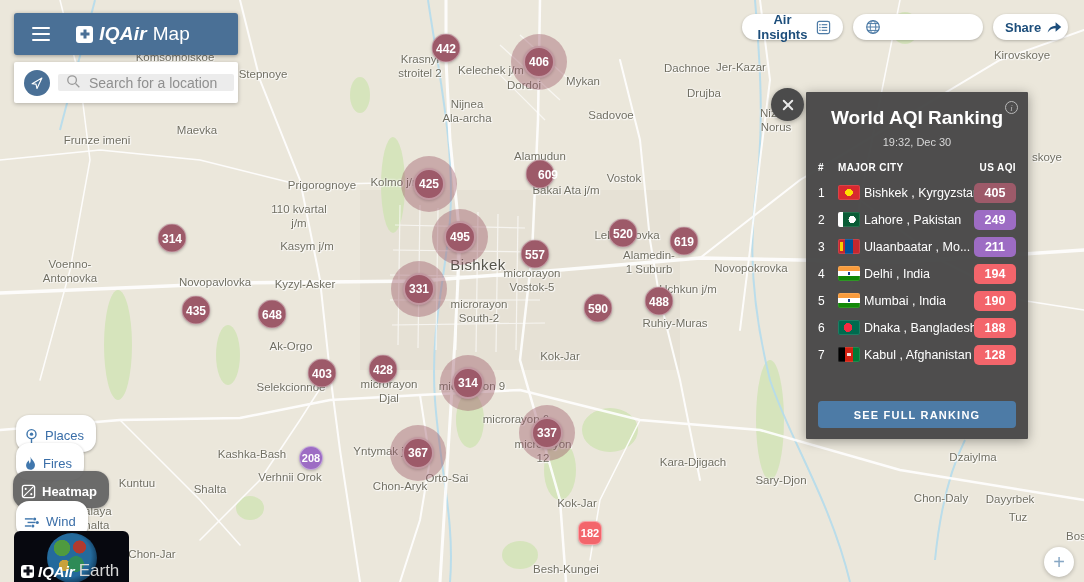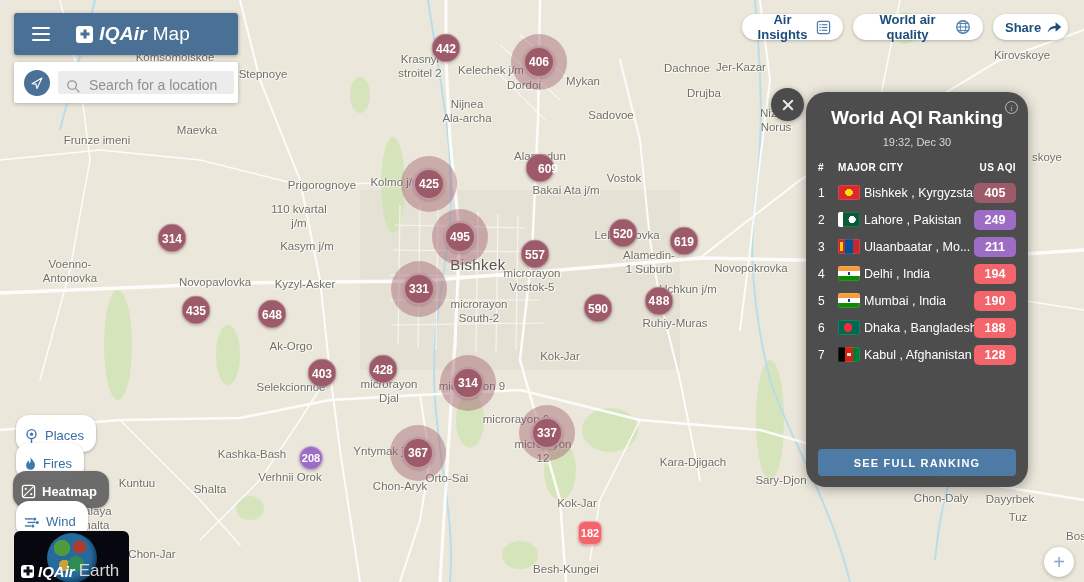--- a/index.html
+++ b/index.html
@@ -37,41 +37,41 @@
   .plussq::after{width:3px;height:9px;transform:translate(-50%,-50%);}
   .plussq.dark::before,.plussq.dark::after{background:#10121c;}
   .logo-main{font-size:19px;font-weight:700;font-style:italic;letter-spacing:.2px;}
   .logo-suffix{font-size:19px;font-weight:400;font-style:normal;}
 
   
   .searchbox{position:absolute;left:14px;top:62px;width:224px;height:41px;background:#fff;
              border-radius:2px;box-shadow:0 1px 4px rgba(0,0,0,.25);display:flex;align-items:center;}
   .nav-circle{width:26px;height:26px;border-radius:50%;background:#4a7096;margin-left:10px;
               display:flex;align-items:center;justify-content:center;cursor:pointer;flex:0 0 auto;}
-  .search-field{flex:1;margin:0 4px 0 8px;height:23px;background:#ececec;display:flex;align-items:flex-end;
+  .search-field{flex:1;margin:0 4px 0 8px;height:17px;background:#ececec;display:flex;align-items:flex-start;
                 padding:0 8px;border-radius:2px;}
   .search-field input{border:0;background:transparent;outline:none;font-size:14px;color:#444;
                 width:100%;margin-left:6px;font-family:"Liberation Sans",sans-serif;}
   .search-field input::placeholder{color:#8f8f8f;}
 
   
   .pill{position:absolute;top:14px;height:26px;background:#fff;border-radius:14px;
         box-shadow:0 1px 3px rgba(0,0,0,.25);display:flex;align-items:center;gap:5px;
         padding:0 12px;font-size:13px;font-weight:700;color:#1d4e7b;cursor:pointer;border:0;
         font-family:"Liberation Sans",sans-serif;}
 
   
   .layerpill{position:absolute;height:37px;background:#fff;border-radius:13px;
         box-shadow:0 1px 3px rgba(0,0,0,.3);display:flex;align-items:center;gap:6px;
         padding:4px 12px 0 8px;font-size:13px;color:#3a6ea8;cursor:pointer;border:0;
         font-family:"Liberation Sans",sans-serif;}
   .layerpill.active{background:rgba(100,100,100,.95);color:#fff;font-weight:700;}
 
   
-  .panel{position:absolute;left:806px;top:92px;width:222px;height:395px;border-radius:20px;
+  .panel{position:absolute;left:806px;top:92px;width:222px;height:347px;border-radius:1px;
          background:rgba(71,71,71,.96);box-shadow:0 2px 12px rgba(0,0,0,.35);color:#fff;}
   .panel-title{margin-top:15px;text-align:center;font-size:19px;font-weight:700;}
   .panel-time{margin-top:7px;text-align:center;font-size:11px;color:#d8d8d8;}
   .rank-grid{display:grid;grid-template-columns:16px 22px 1fr 42px;column-gap:0;
              padding:0 12px;align-items:center;}
   .rank-grid .colflag{margin-left:4px;}
   .rank-grid .colcity{margin-left:8px;}
   .rank-head{margin-top:14px;font-size:10px;font-weight:700;letter-spacing:.4px;color:#fff;}
   .rank-head .h-city{grid-column:2/4;margin-left:4px;}
   .rank-head .h-aqi{text-align:right;}
@@ -251,32 +251,32 @@
       <div class="map-label" style="left: 152px; top: 555px;">Chon-Jar</div>
       <div class="map-label" style="left: 400px; top: 487px;">Chon-Aryk</div>
       <div class="map-label" style="left: 447px; top: 479px;">Orto-Sai</div>
       <div class="map-label" style="left: 385px; top: 452px;">Yntymak j/m</div>
       <div class="map-label" style="left: 566px; top: 570px;">Besh-Kungei</div>
     </div>
 
   <div id="aqi-markers">
       <div class="marker" style="left: 446px; top: 48px; --c: #9d5a69;">442</div>
       <div class="marker halo" style="left: 539px; top: 62px; --c: #9d5a69;">406</div>
-      <div class="marker" style="left: 540px; top: 168px; padding-left: 16px; --c: #9d5a69;">609</div>
+      <div class="marker" style="left: 540px; top: 174px; padding-left: 16px; --c: #9d5a69;">609</div>
       <div class="marker halo" style="left: 429px; top: 184px; --c: #9d5a69;">425</div>
       <div class="marker" style="left: 172px; top: 238px; --c: #9d5a69;">314</div>
       <div class="marker halo" style="left: 460px; top: 237px; --c: #9d5a69;">495</div>
       <div class="marker" style="left: 535px; top: 254px; --c: #9d5a69;">557</div>
       <div class="marker" style="left: 623px; top: 233px; --c: #9d5a69;">520</div>
       <div class="marker" style="left: 684px; top: 241px; --c: #9d5a69;">619</div>
       <div class="marker" style="left: 196px; top: 310px; --c: #9d5a69;">435</div>
       <div class="marker" style="left: 272px; top: 314px; --c: #9d5a69;">648</div>
       <div class="marker halo" style="left: 419px; top: 289px; --c: #9d5a69;">331</div>
       <div class="marker" style="left: 598px; top: 308px; --c: #9d5a69;">590</div>
-      <div class="marker" style="left: 659px; top: 301px; font-family: Liberation Mono, monospace; --c: #9d5a69;">488</div>
+      <div class="marker" style="left: 659px; top: 301px; --c: #9d5a69;">488</div>
       <div class="marker" style="left: 322px; top: 373px; --c: #9d5a69;">403</div>
       <div class="marker" style="left: 383px; top: 369px; --c: #9d5a69;">428</div>
       <div class="marker halo" style="left: 468px; top: 383px; --c: #9d5a69;">314</div>
       <div class="marker halo" style="left: 547px; top: 433px; --c: #9d5a69;">337</div>
       <div class="marker small" style="left: 311px; top: 458px; --c: #9d6cc4;">208</div>
       <div class="marker halo" style="left: 418px; top: 453px; --c: #9d5a69;">367</div>
       <div class="marker small" style="left: 590px; top: 533px; border-radius: 7px; --c: #f3656b;">182</div>
     </div>
 
   <div class="appbar">
@@ -313,21 +313,20 @@
       <rect x="1.5" y="1.5" width="13" height="13" rx="2" fill="none" stroke="#4d7ba6" stroke-width="1.3"></rect>
       <line x1="6" y1="5" x2="12" y2="5" stroke="#4d7ba6" stroke-width="1.2"></line>
       <line x1="6" y1="8" x2="12" y2="8" stroke="#4d7ba6" stroke-width="1.2"></line>
       <line x1="6" y1="11" x2="12" y2="11" stroke="#4d7ba6" stroke-width="1.2"></line>
       <circle cx="4.2" cy="5" r="0.8" fill="#4d7ba6"></circle>
         <circle cx="4.2" cy="8" r="0.8" fill="#4d7ba6"></circle>
       <circle cx="4.2" cy="11" r="0.8" fill="#4d7ba6"></circle>
     </svg>
   </button>
   <button class="pill" style="left:853px;width:130px;">
-    <span>World air quality</span>
     <svg class="icon" width="16" height="16" viewBox="0 0 16 16">
       <circle cx="8" cy="8" r="6.3" fill="none" stroke="#4d7ba6" stroke-width="1.2"></circle>
       <ellipse cx="8" cy="8" rx="2.8" ry="6.3" fill="none" stroke="#4d7ba6" stroke-width="1"></ellipse>
       <line x1="1.7" y1="8" x2="14.3" y2="8" stroke="#4d7ba6" stroke-width="1"></line>
       <line x1="2.6" y1="4.6" x2="13.4" y2="4.6" stroke="#4d7ba6" stroke-width="1"></line>
       <line x1="2.6" y1="11.4" x2="13.4" y2="11.4" stroke="#4d7ba6" stroke-width="1"></line>
     </svg>
   </button>
   <button class="pill" style="left:993px;width:75px;">
     <span>Share</span>

